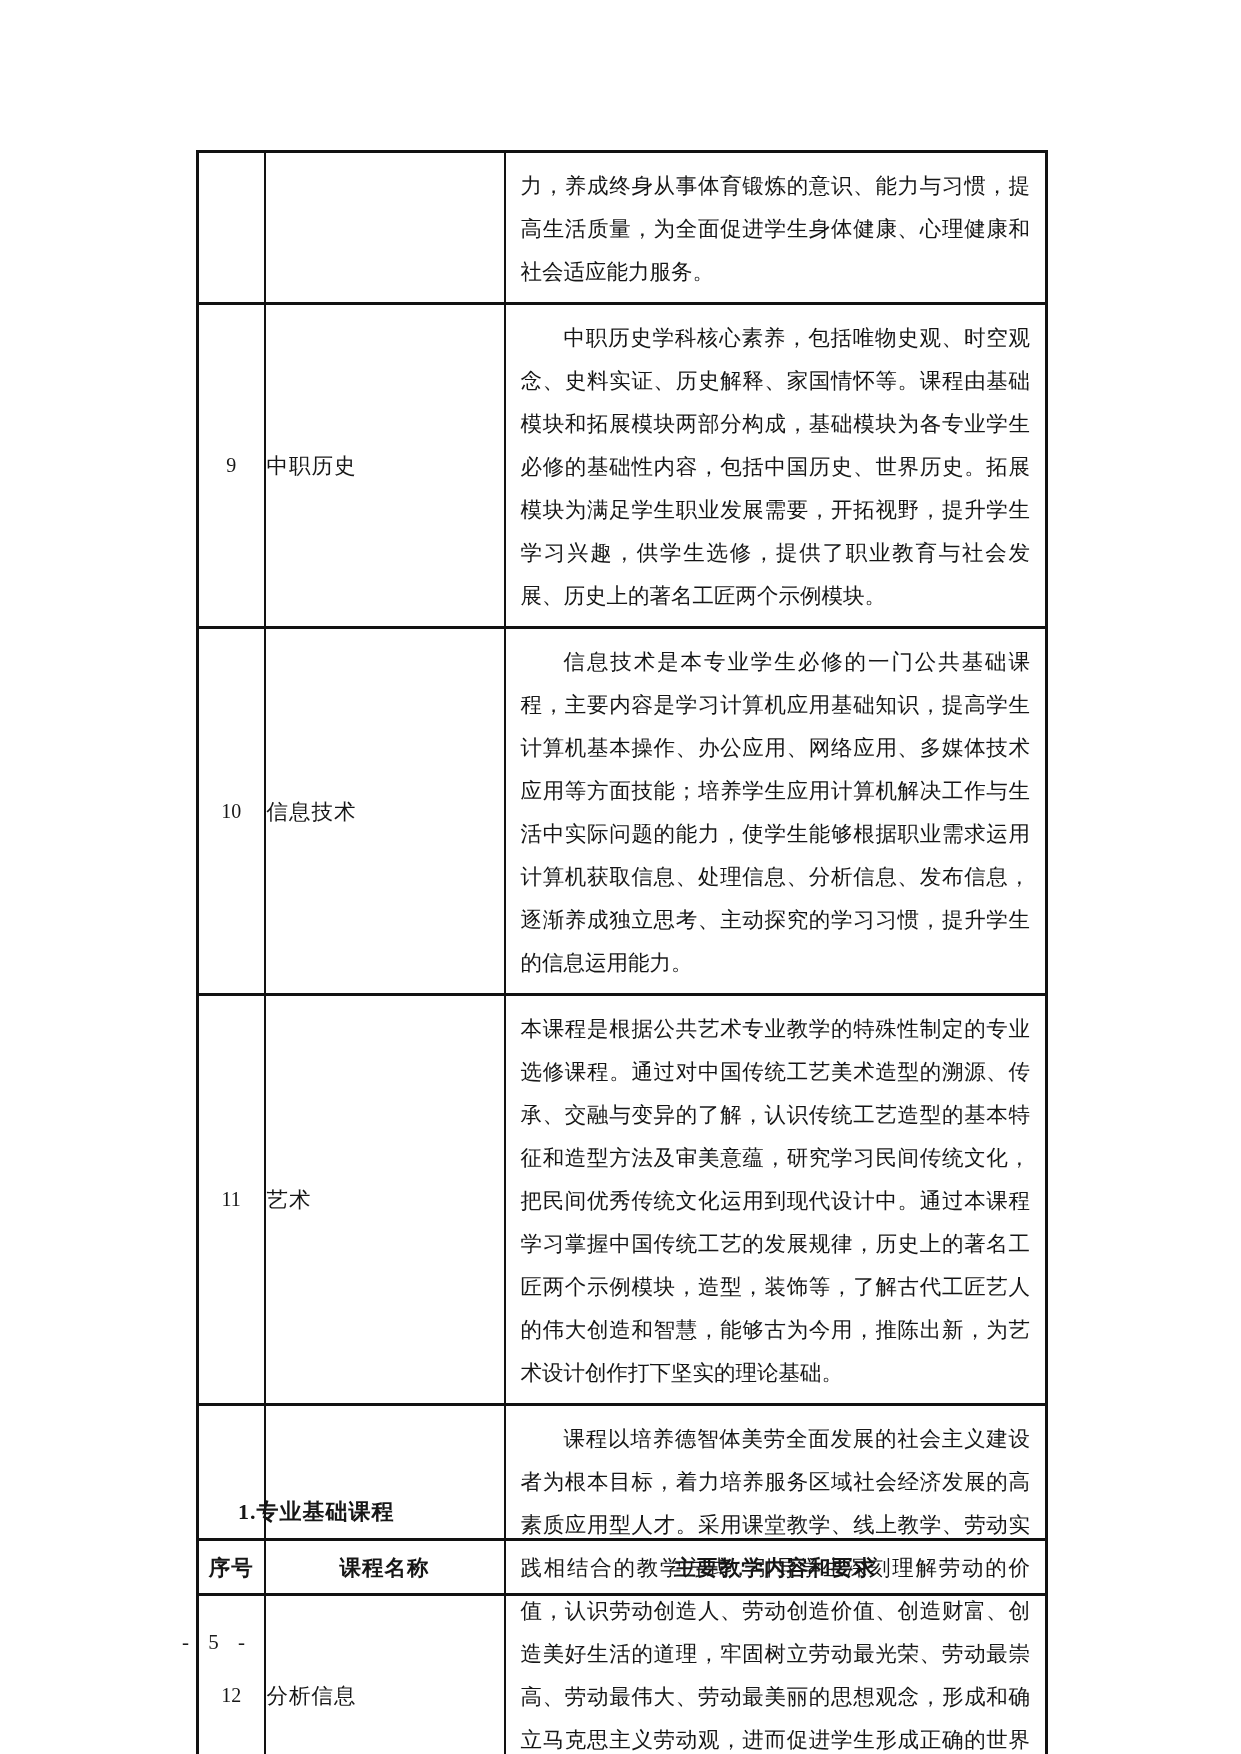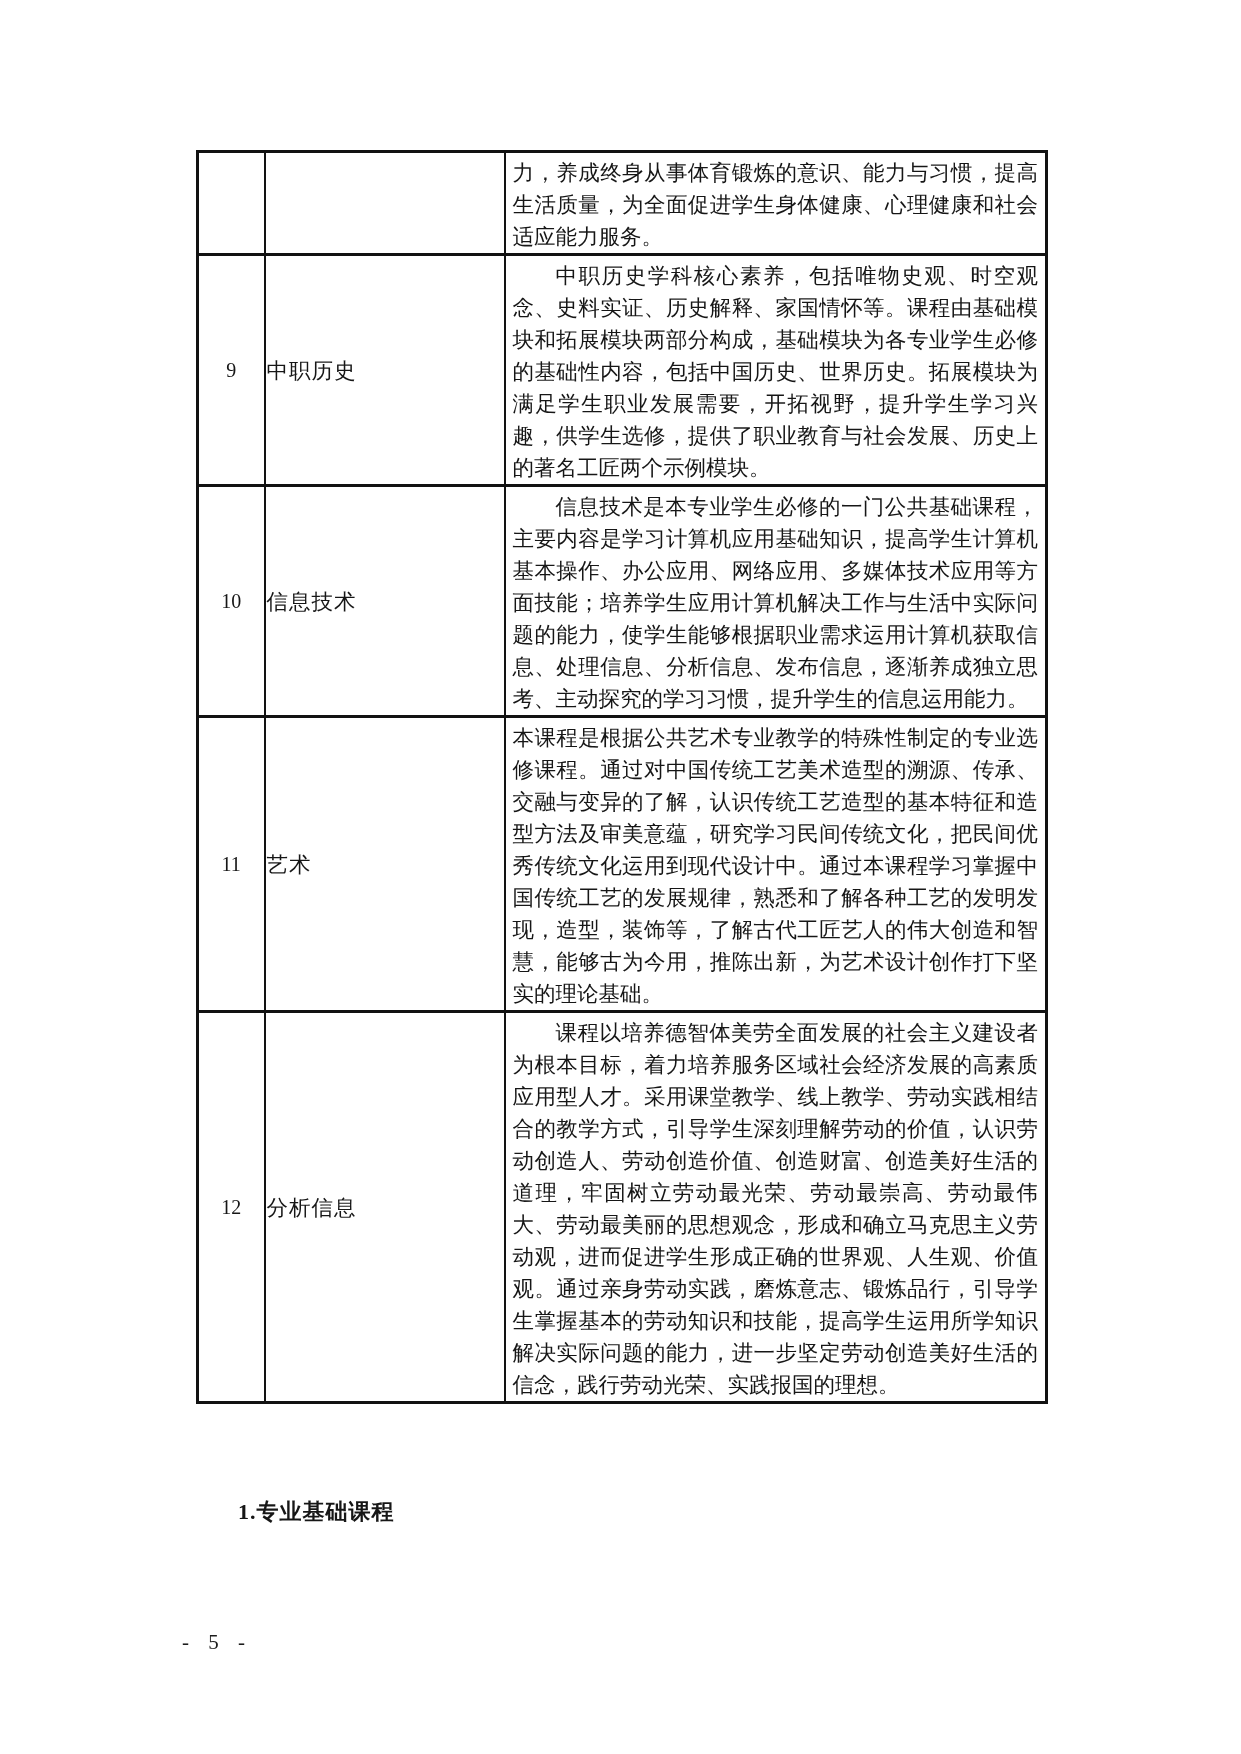--- a/index.html
+++ b/index.html
@@ -50,23 +50,23 @@
     text-align: left;
     vertical-align: middle;
     font-size: 21.5px;
     letter-spacing: 1px;
   }
   td.cell-desc {
     vertical-align: top;
     padding: 4px 7px 0 7px;
   }
   p.desc {
-    margin: 0;
+    margin: 8px;
     font-size: 21.5px;
-    line-height: 32px;
+    line-height: 43px;
     text-align: justify;
     text-align-last: left;
   }
   p.desc.indent { text-indent: 43px; }
 
   
   .h-section {
     position: absolute;
     left: 250px;
     top: 1437px;
@@ -140,31 +140,45 @@
         <td class="cell-no">10</td>
         <td class="cell-name">信息技术</td>
         <td class="cell-desc">
           <p class="desc indent">信息技术是本专业学生必修的一门公共基础课程，主要内容是学习计算机应用基础知识，提高学生计算机基本操作、办公应用、网络应用、多媒体技术应用等方面技能；培养学生应用计算机解决工作与生活中实际问题的能力，使学生能够根据职业需求运用计算机获取信息、处理信息、分析信息、发布信息，逐渐养成独立思考、主动探究的学习习惯，提升学生的信息运用能力。</p>
         </td>
       </tr>
       <tr class="r3">
         <td class="cell-no">11</td>
         <td class="cell-name">艺术</td>
         <td class="cell-desc">
-          <p class="desc">本课程是根据公共艺术专业教学的特殊性制定的专业选修课程。通过对中国传统工艺美术造型的溯源、传承、交融与变异的了解，认识传统工艺造型的基本特征和造型方法及审美意蕴，研究学习民间传统文化，把民间优秀传统文化运用到现代设计中。通过本课程学习掌握中国传统工艺的发展规律，熟悉和了解各种工艺的发明发现，造型，装饰等，了解古代工匠艺人的伟大创造和智慧，能够古为今用，推陈出新，为艺术设计创作打下坚实的理论基础。</p>
+          <p class="desc">本课程是根据公共艺术专业教学的特殊性制定的专业选修课程。通过对中国传统工艺美术造型的溯源、传承、交融与变异的了解，认识传统工艺造型的基本特征和造型方法及审美意蕴，研究学习民间传统文化，把民间优秀传统文化运用到现代设计中。通过本课程学习掌握中国传统工艺的发展规律，历史上的著名工匠两个示例模块，造型，装饰等，了解古代工匠艺人的伟大创造和智慧，能够古为今用，推陈出新，为艺术设计创作打下坚实的理论基础。</p>
         </td>
       </tr>
       <tr class="r4">
         <td class="cell-no">12</td>
         <td class="cell-name">分析信息</td>
         <td class="cell-desc">
           <p class="desc indent">课程以培养德智体美劳全面发展的社会主义建设者为根本目标，着力培养服务区域社会经济发展的高素质应用型人才。采用课堂教学、线上教学、劳动实践相结合的教学方式，引导学生深刻理解劳动的价值，认识劳动创造人、劳动创造价值、创造财富、创造美好生活的道理，牢固树立劳动最光荣、劳动最崇高、劳动最伟大、劳动最美丽的思想观念，形成和确立马克思主义劳动观，进而促进学生形成正确的世界观、人生观、价值观。通过亲身劳动实践，磨炼意志、锻炼品行，引导学生掌握基本的劳动知识和技能，提高学生运用所学知识解决实际问题的能力，进一步坚定劳动创造美好生活的信念，践行劳动光荣、实践报国的理想。</p>
         </td>
       </tr>
     </tbody>
   </table>
 
   <h3 class="h-sub">1.专业基础课程</h3>
 
+  <table class="doc-table t2">
+    <colgroup>
+      <col class="c-no">
+        <col class="c-name">
+        <col class="c-desc">
+    </colgroup>
+    <tbody>
+      <tr>
+        <th>序号</th>
+        <th>课程名称</th>
+        <th>主要教学内容和要求</th>
+      </tr>
+    </tbody>
+  </table>
 
   <div class="page-num">- 5 -</div>
 
 </div>
 
 </body></html>

